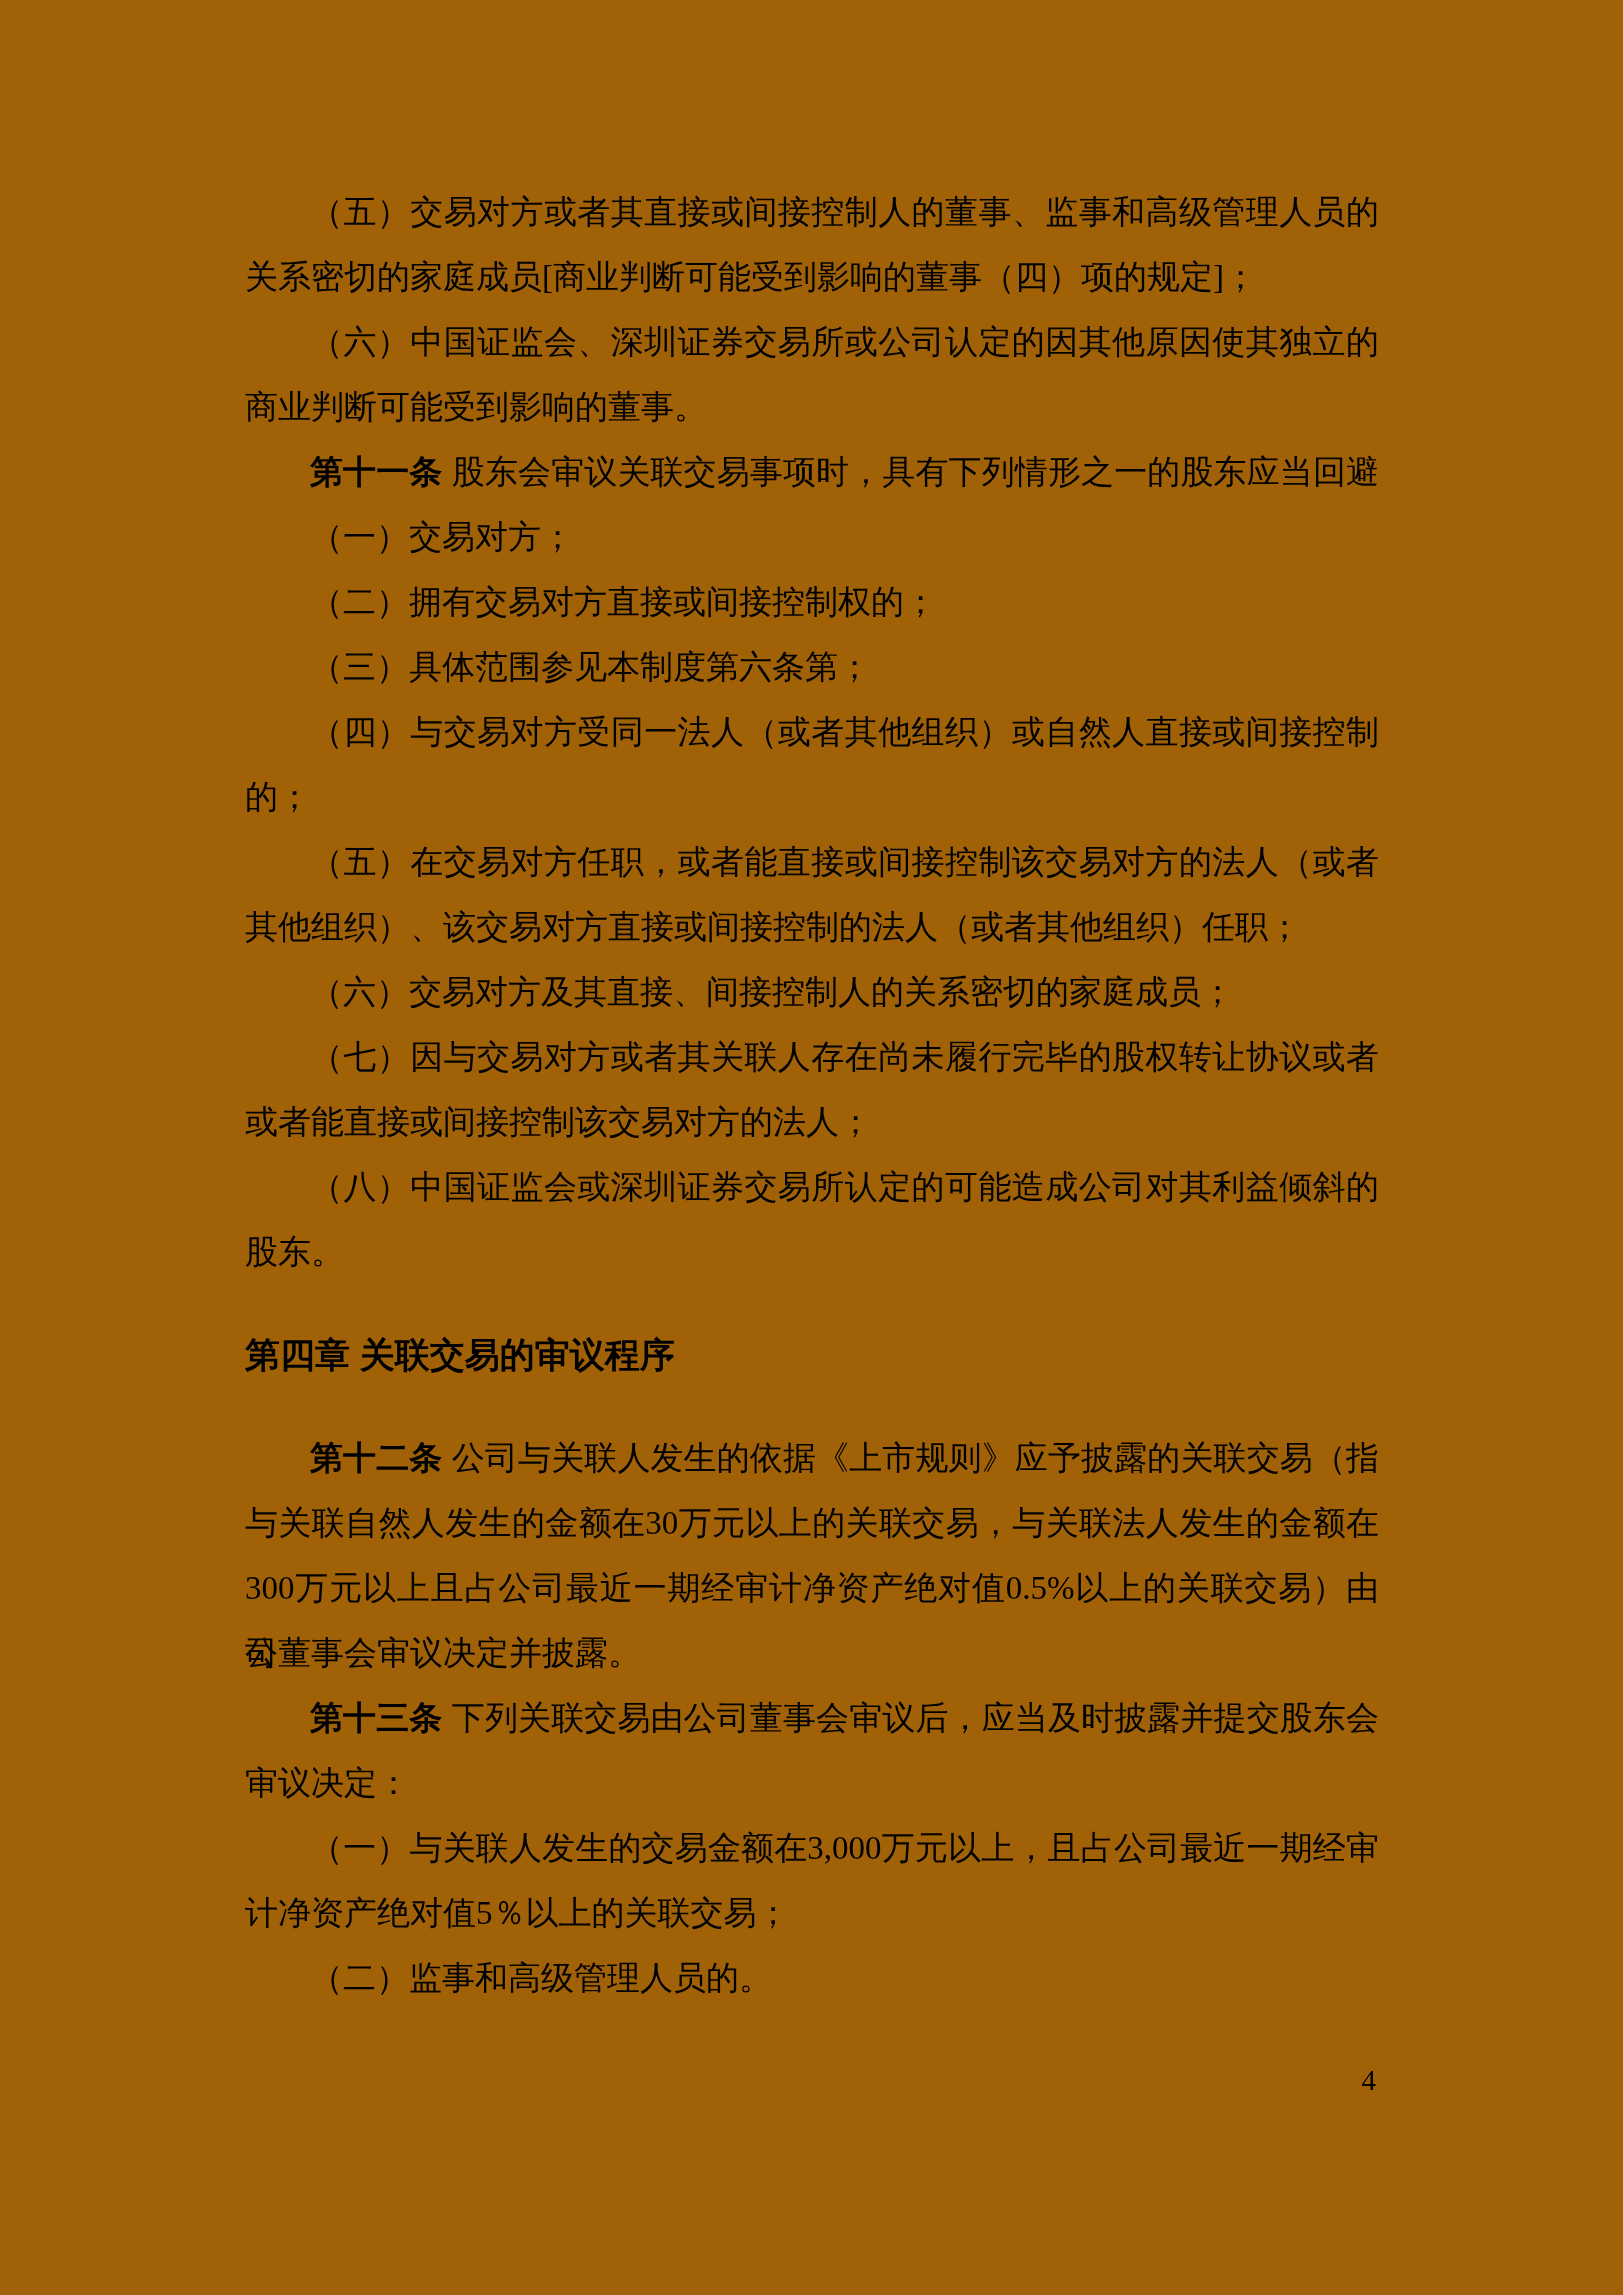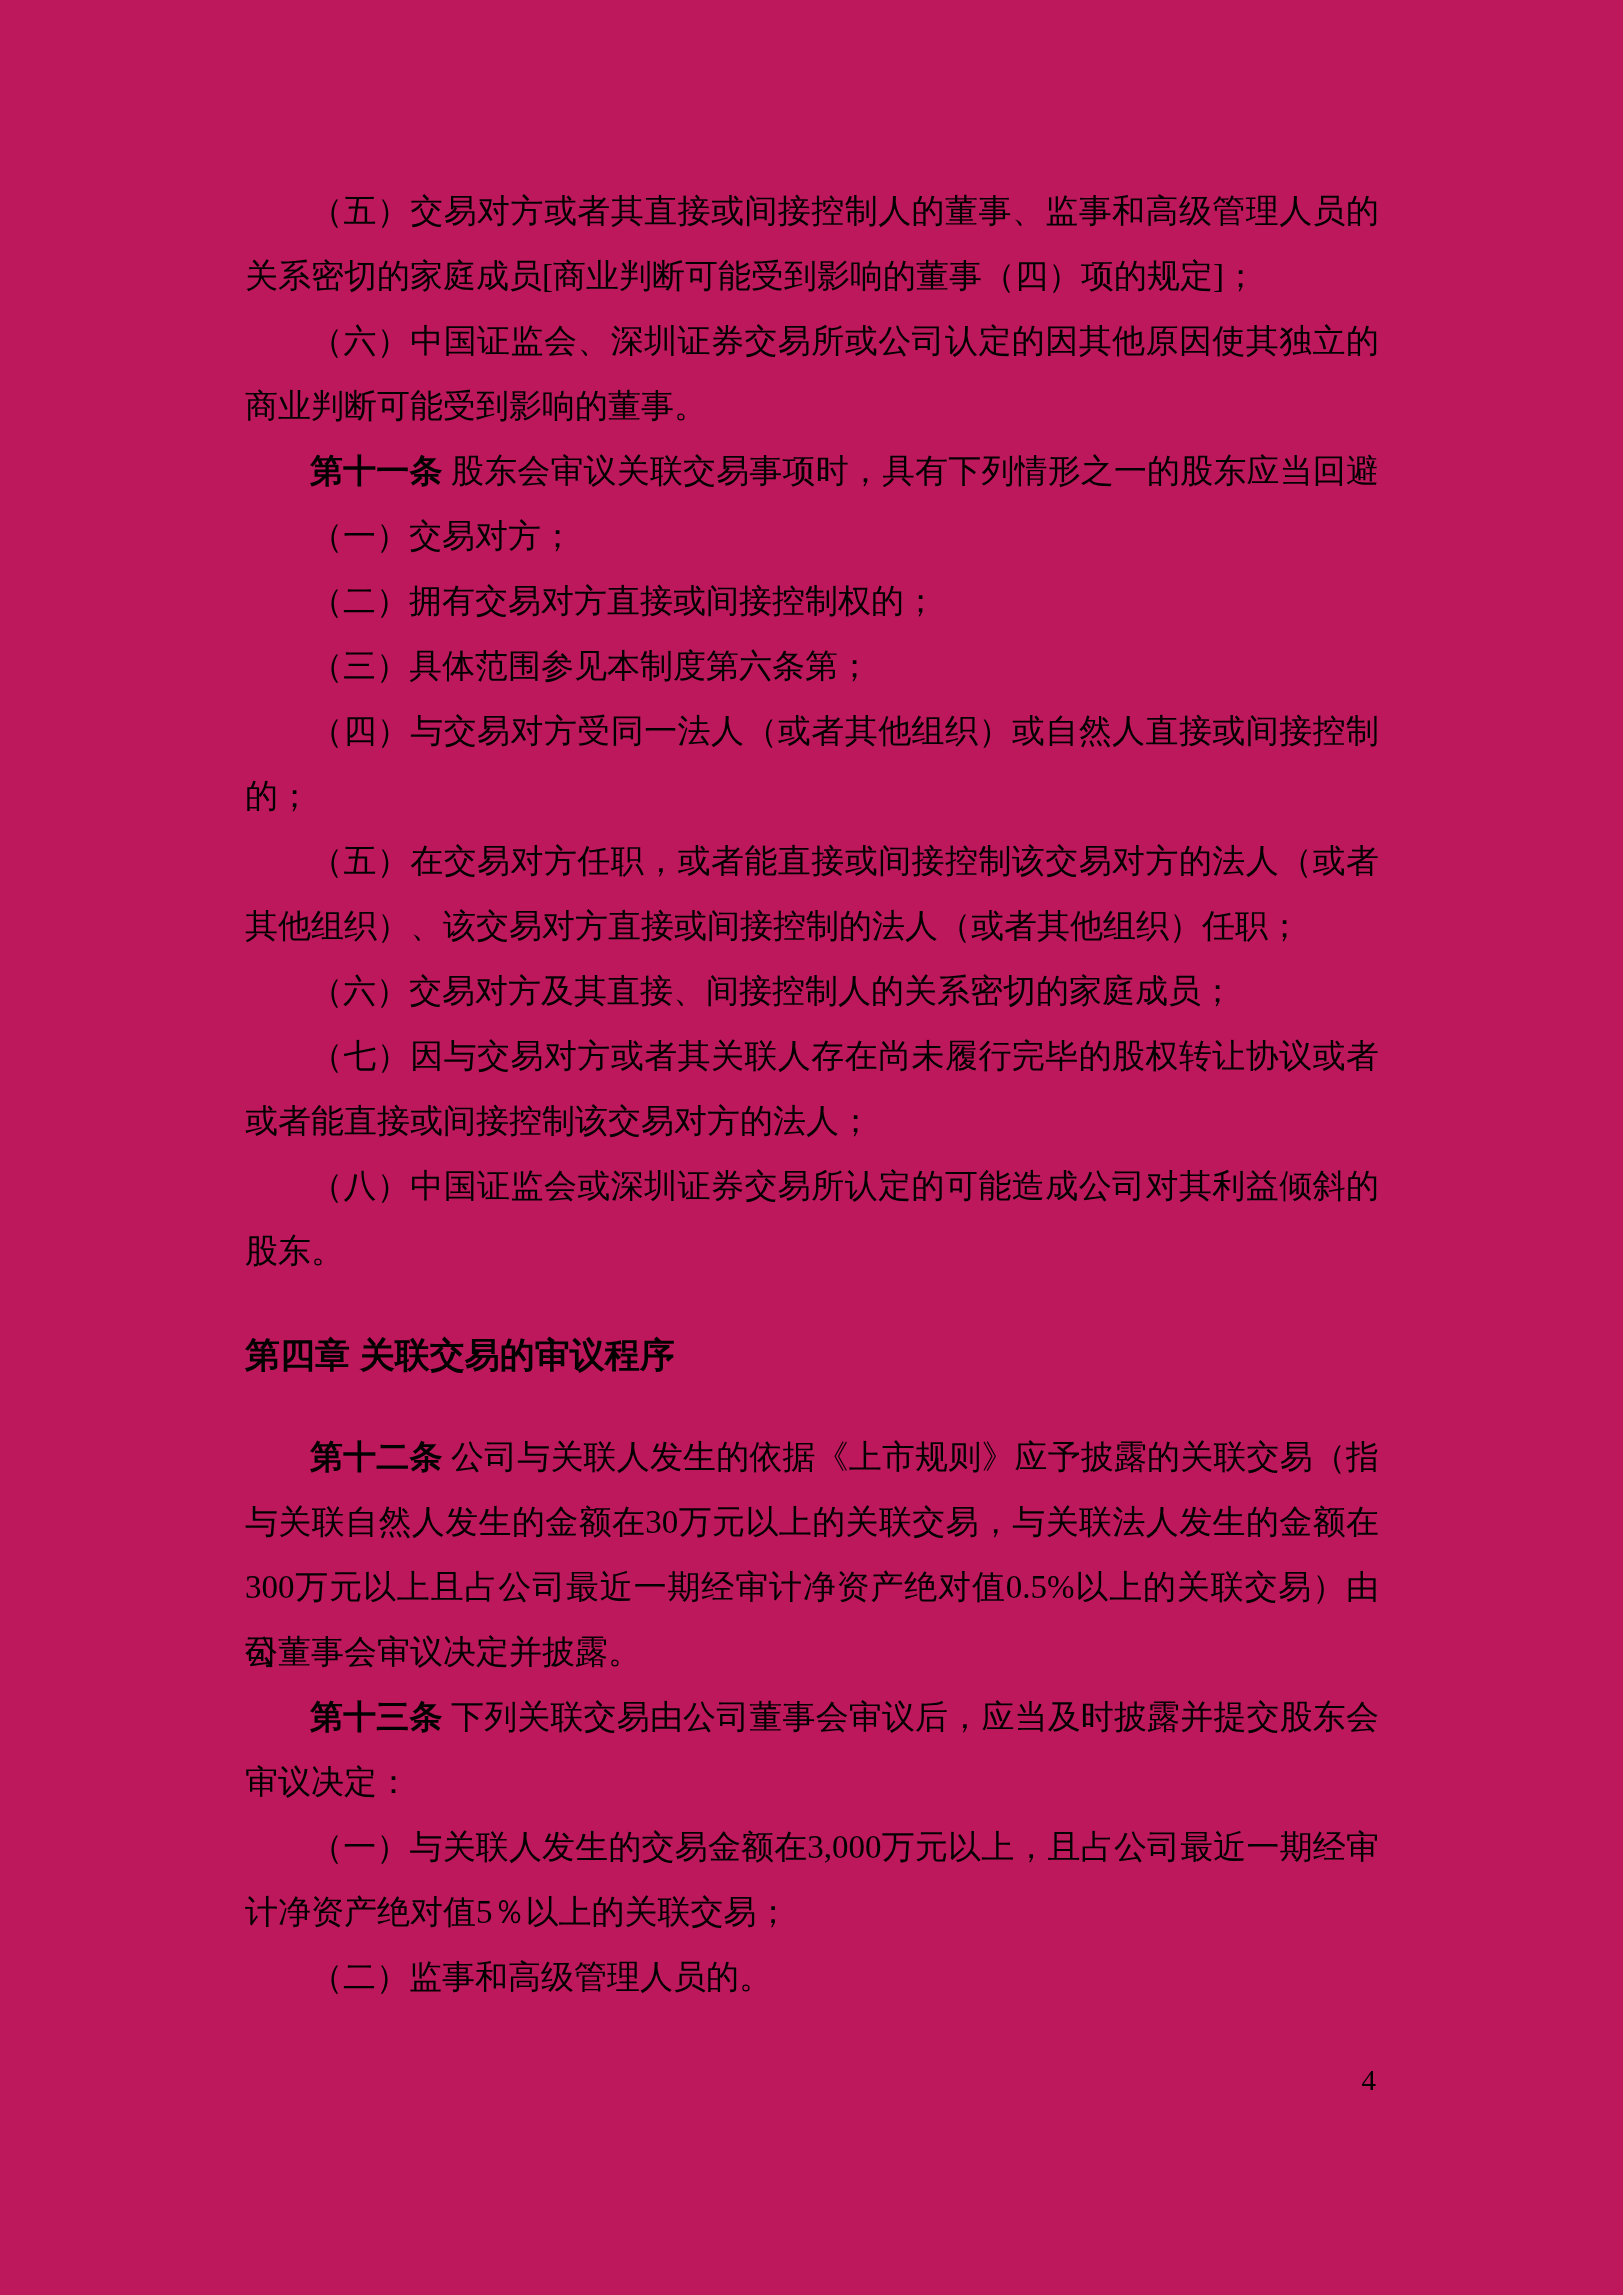--- a/index.html
+++ b/index.html
@@ -4,21 +4,21 @@
 <style>
   html, body {
     margin: 0;
     padding: 0;
     background: #ffffff;
   }
   .page {
     position: relative;
     width: 1623px;
     height: 2295px;
-    background: #be185d;
+    background: #a16207;
     color: #000000;
     font-family: "Liberation Serif", "DejaVu Serif", serif;
     overflow: hidden;
   }
   .textblock {
     position: absolute;
     left: 245px;
     top: 179px;
     width: 1134px;
   }
@@ -41,21 +41,21 @@
     margin-top: 38px;
     height: 65px;
     line-height: 65px;
     font-size: 35px;
     font-weight: bold;
     text-align: left;
     font-family: "Liberation Sans", "DejaVu Sans", sans-serif;
   }
   .art {
     font-weight: bold;
-    font-family: Liberation Serif, serif;
+    font-family: Liberation Sans, sans-serif;
   }
   .pagenum {
     position: absolute;
     top: 2066px;
     right: 247px;
     font-size: 29px;
     line-height: 29px;
   }
 </style>
 </head>

